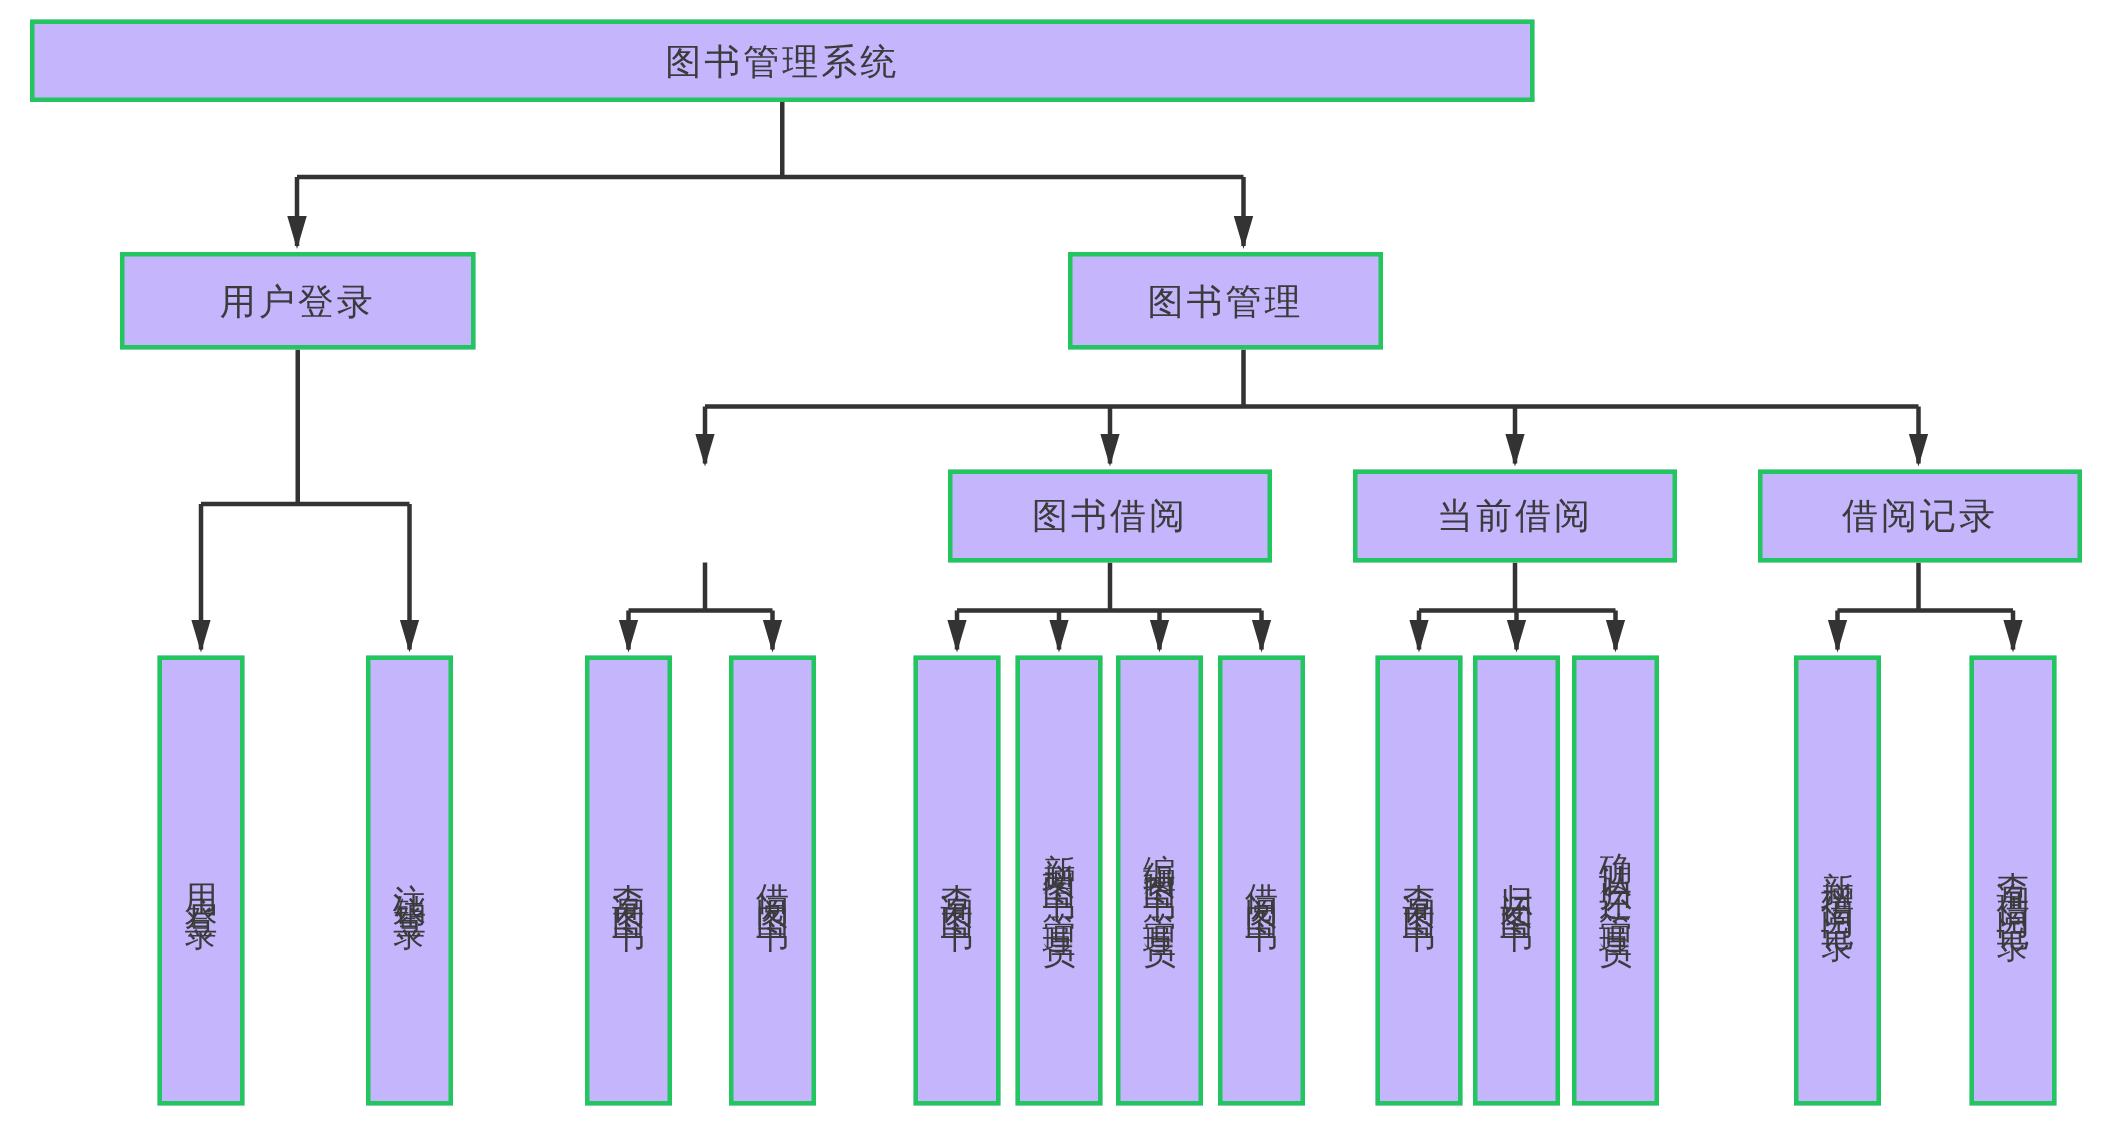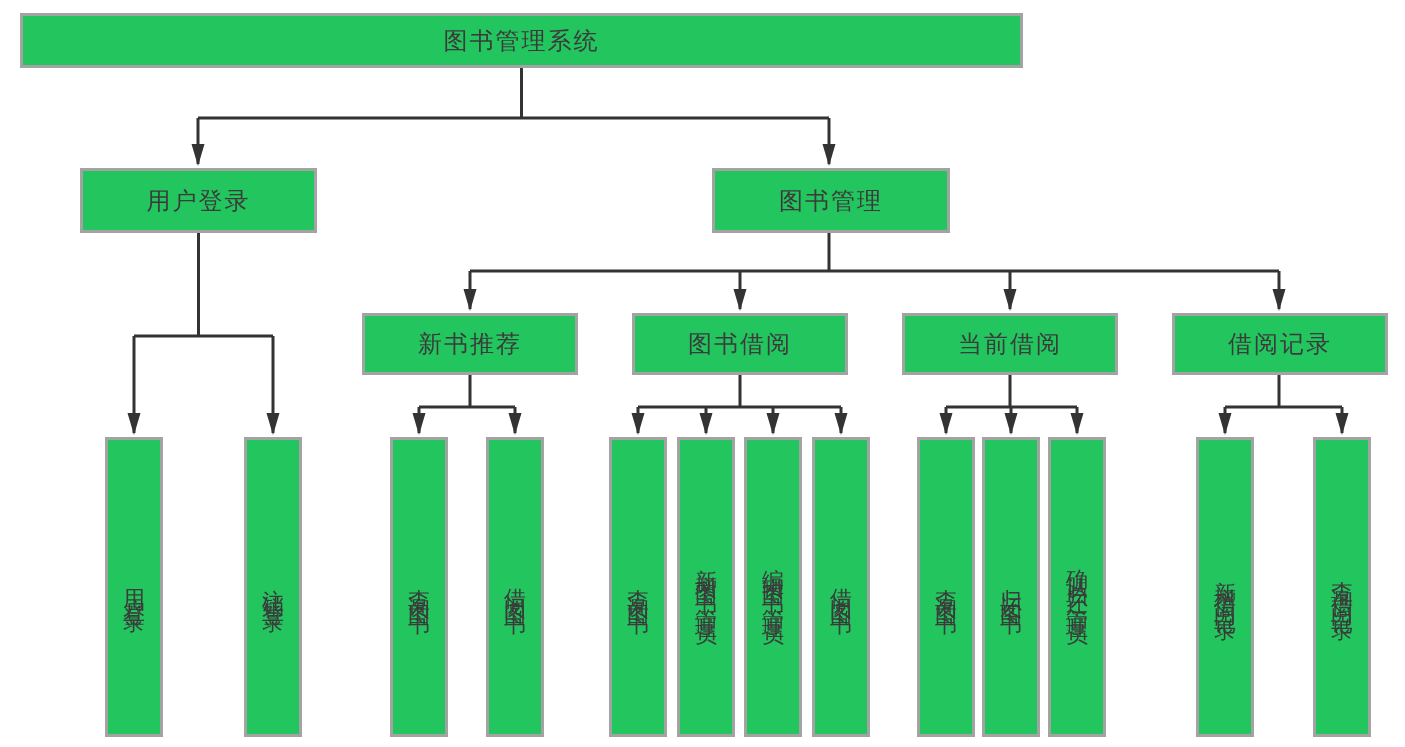--- a/index.html
+++ b/index.html
@@ -9,32 +9,32 @@
     background:#ffffff;
     font-family:"Liberation Sans", sans-serif;
     overflow:hidden;
   }
   .connectors{position:absolute;left:0;top:0;}
   .connectors path.ln{fill:none;stroke:#333333;stroke-width:3;}
   .connectors path.ar{fill:none;stroke:#333333;stroke-width:3;}
   .box{
     position:absolute;
     box-sizing:border-box;
-    border:3px solid #a3a3a3;
-    background:#22c55e;
+    border:3px solid #22c55e;
+    background:#c4b5fd;
     color:#3b3b3b;
     display:flex;
     align-items:center;
     justify-content:center;
     text-align:right;
   }
   .h{font-size:24px;letter-spacing:2px;white-space:nowrap;}
   .root{left:20px;top:13px;width:1003px;height:55px;}
   .l2a{left:80px;top:168px;width:237px;height:65px;}
-  .l2b{left:712px;top:168px;width:238px;height:65px;}
+  .l2b{left:712px;top:168px;width:210px;height:65px;}
   .l3{top:313px;width:216px;height:62px;}
   .l3a{left:362px;}
   .l3b{left:632px;}
   .l3c{left:902px;}
   .l3d{left:1172px;}
   .leaf{
     top:437px;width:58px;height:300px;
     writing-mode:vertical-rl;
     text-orientation:mixed;
     font-size:22px;
@@ -90,21 +90,20 @@
     <path class="ar" d="M1077,407 V433" marker-end="url(#arrow)"></path>
     <path class="ar" d="M1225,407 V433" marker-end="url(#arrow)"></path>
     <path class="ar" d="M1342,407 V433" marker-end="url(#arrow)"></path>
   </svg>
 
   <div class="box h root">图书管理系统</div>
 
   <div class="box h l2a">用户登录</div>
   <div class="box h l2b">图书管理</div>
 
-  <div class="box h l3 l3a">新书推荐</div>
   <div class="box h l3 l3b">图书借阅</div>
   <div class="box h l3 l3c">当前借阅</div>
   <div class="box h l3 l3d">借阅记录</div>
 
   <div class="box leaf" style="left:105px;">用户登录</div>
   <div class="box leaf" style="left:244px;">注销登录</div>
 
   <div class="box leaf" style="left:390px;">查询图书</div>
   <div class="box leaf" style="left:486px;">借阅图书</div>
 

